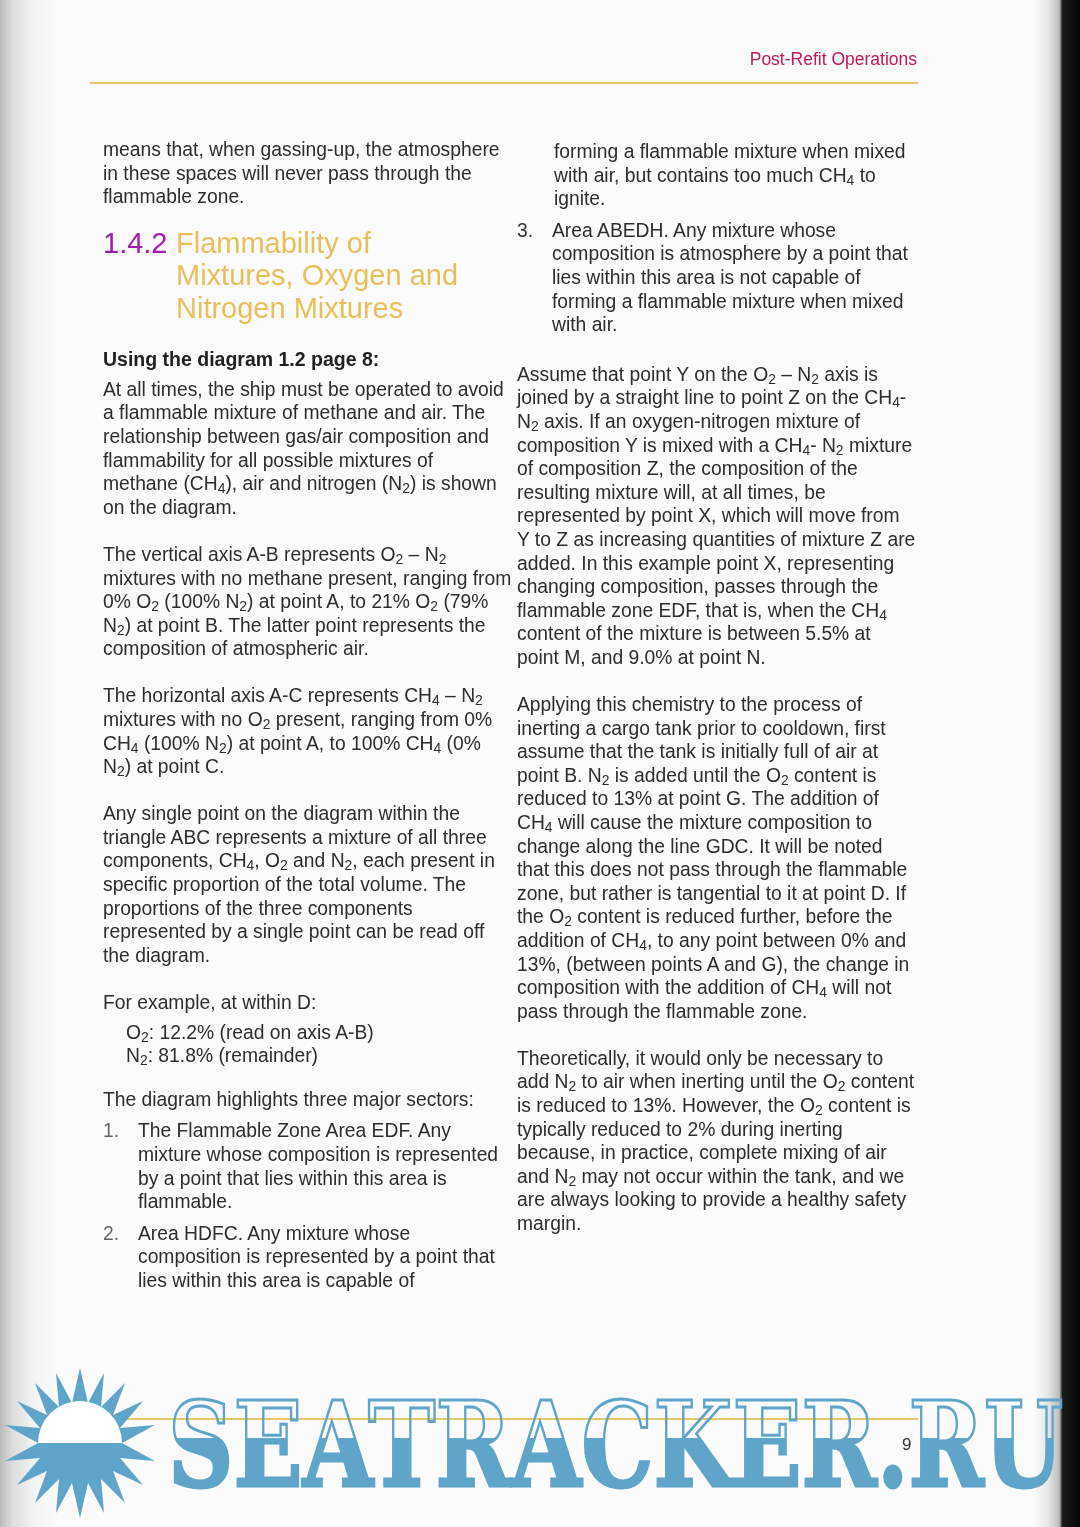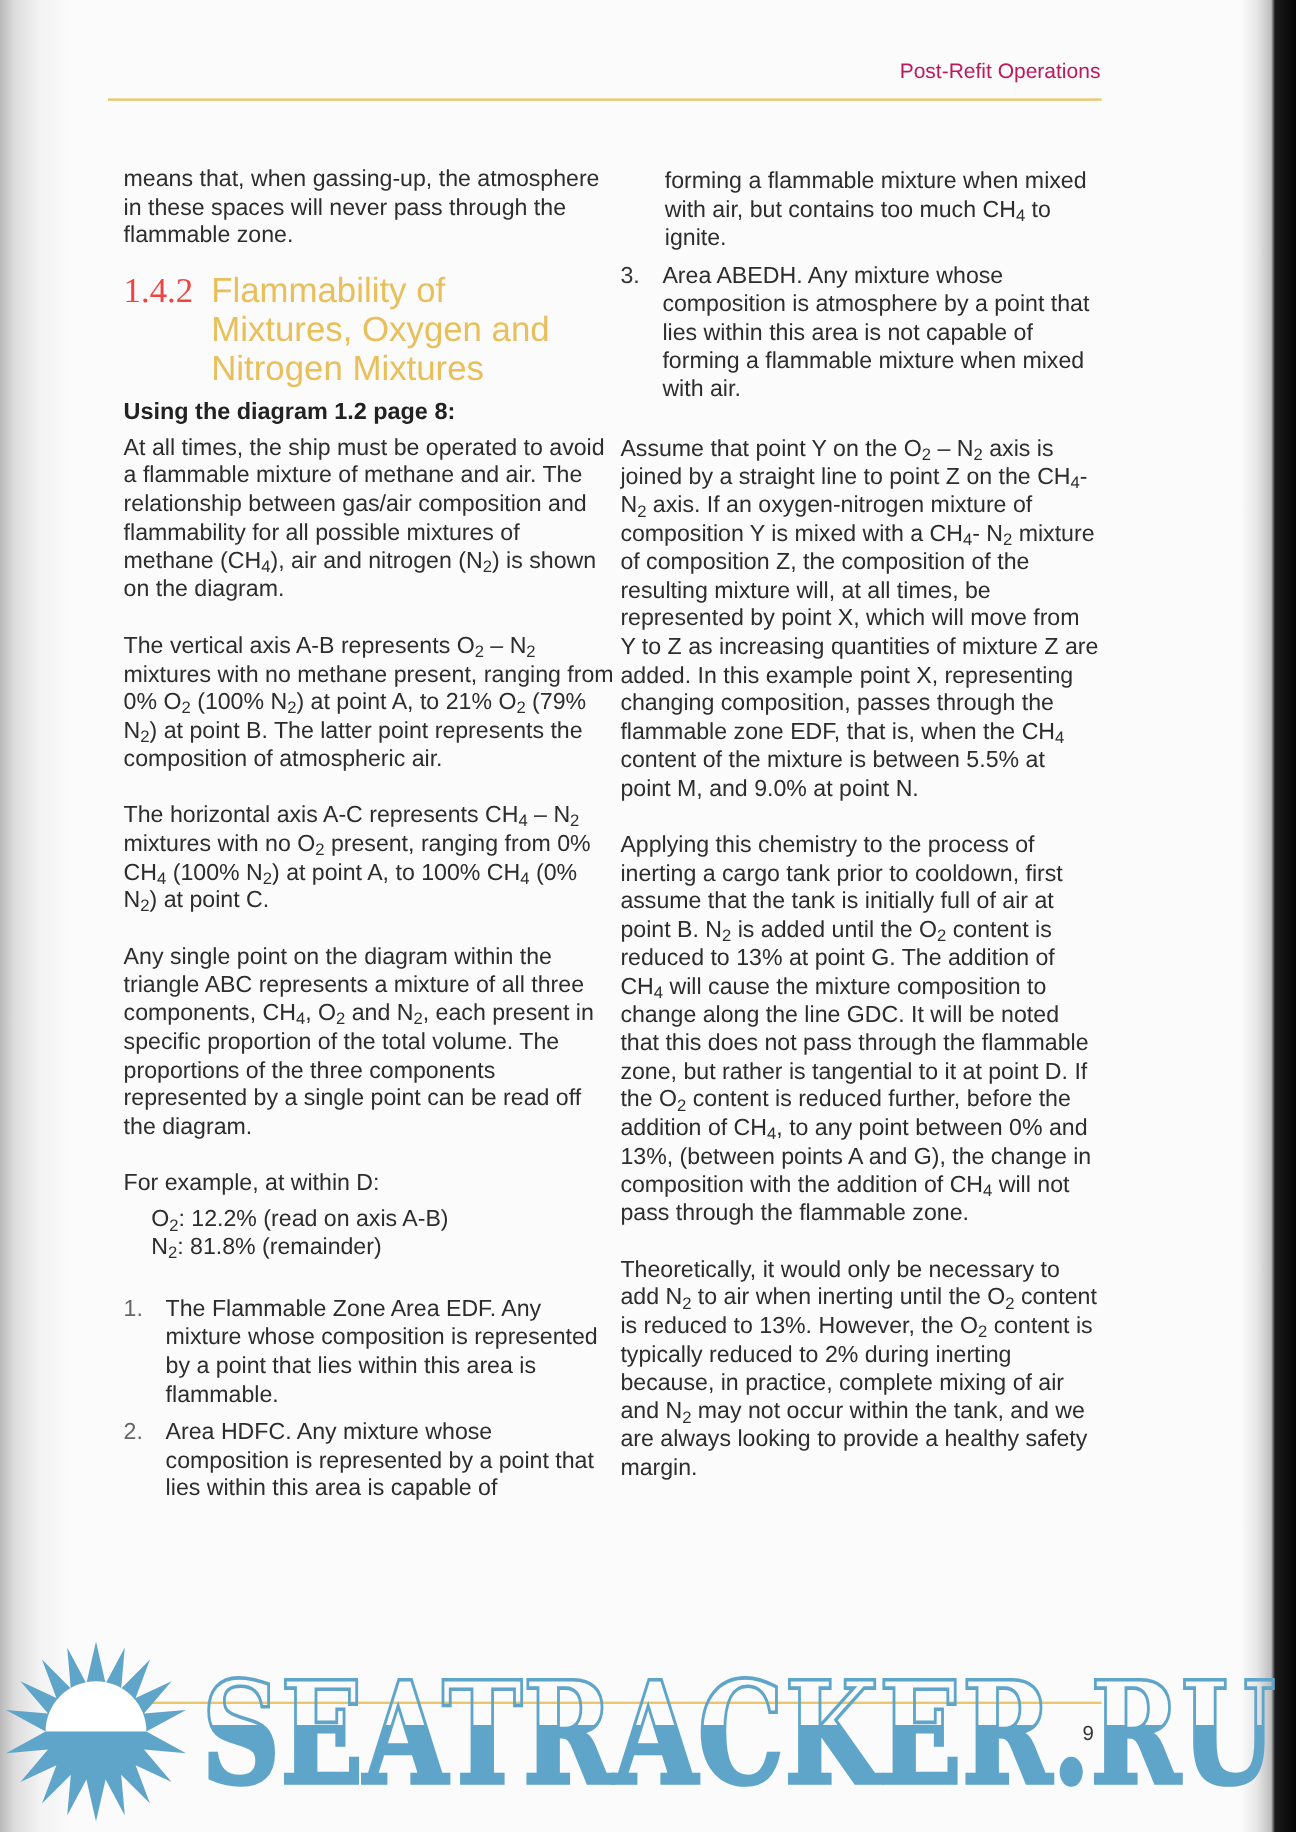--- a/index.html
+++ b/index.html
@@ -29,22 +29,22 @@
   .col { position: absolute; font-size: 19.3px; line-height: 23.6px; color: #2d2d2d; }
   .col.left { left: 103px; top: 138px; width: 410px; }
   .col.right { left: 517px; top: 140px; width: 400px; }
   p { margin: 0; }
   .gap { height: 23.5px; }
   h2 {
     margin: 18px 0 0 0; font-weight: normal; color: #e8bf5a;
     font-size: 29px; line-height: 32.5px;
     display: flex;
   }
-  h2 .num { width: 73px; color: #ef4444; flex: none; font-family: Liberation Serif, serif; }
-  .subhead { font-weight: bold; font-size: 19.5px; margin-top: 8px; margin-bottom: 6px; color: #222; }
+  h2 .num { width: 73px; color: #a21caf; flex: none; }
+  .subhead { font-weight: bold; font-size: 19.5px; margin-top: 24px; margin-bottom: 6px; color: #222; }
   .indent { padding-left: 23px; margin-top: 6px; }
   .list { margin: 0; padding: 0; list-style: none; }
   .list li { display: flex; margin-top: 8px; }
   .list li .n { width: 35px; flex: none; color: #666; }
   .right .list li .n { color: #333; }
   .cont { padding-left: 37px; }
   sub { font-size: 0.72em; vertical-align: -0.25em; line-height: 0; }
   .page-num { position: absolute; left: 902px; top: 1435px; font-size: 17px; color: #333; }
   .watermark {
     position: absolute; left: 0; top: 1368px; width: 1080px; height: 150px;
@@ -80,20 +80,21 @@
   <p>The horizontal axis A-C represents CH<sub>4</sub> – N<sub>2</sub> mixtures with no O<sub>2</sub> present, ranging from 0% CH<sub>4</sub> (100% N<sub>2</sub>) at point A, to 100% CH<sub>4</sub> (0% N<sub>2</sub>) at point C.</p>
   <div class="gap"></div>
   <p>Any single point on the diagram within the triangle ABC represents a mixture of all three components, CH<sub>4</sub>, O<sub>2</sub> and N<sub>2</sub>, each present in specific proportion of the total volume. The proportions of the three components represented by a single point can be read off the diagram.</p>
   <div class="gap"></div>
   <p>For example, at within D:</p>
   <div class="indent">
     <div><span>O</span><sub>2</sub><span>: 12.2% (read on axis A-B)</span></div>
     <div><span>N</span><sub>2</sub><span>: 81.8% (remainder)</span></div>
   </div>
   <div class="gap" style="height:20px"></div>
+  <p>The diagram highlights three major sectors:</p>
   <ul class="list">
     <li>
       <span class="n">1.</span>
       <span>The Flammable Zone Area EDF. Any mixture whose composition is represented by a point that lies within this area is flammable.</span>
     </li>
     <li>
       <span class="n">2.</span>
       <span>Area HDFC. Any mixture whose composition is represented by a point that lies within this area is capable of</span>
     </li>
   </ul>

